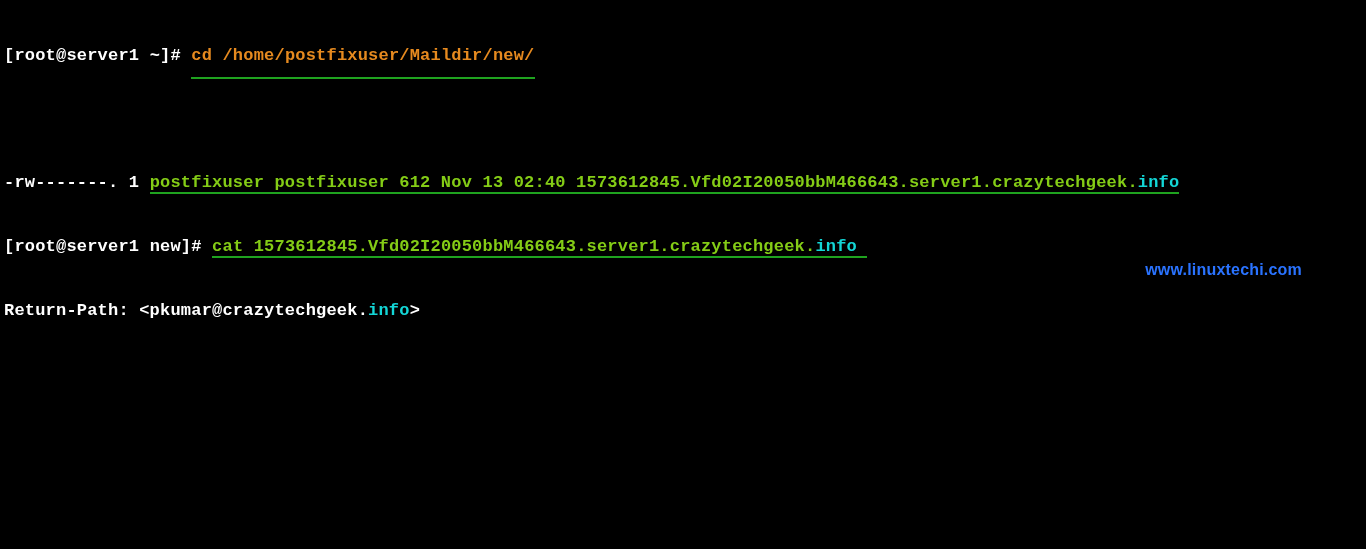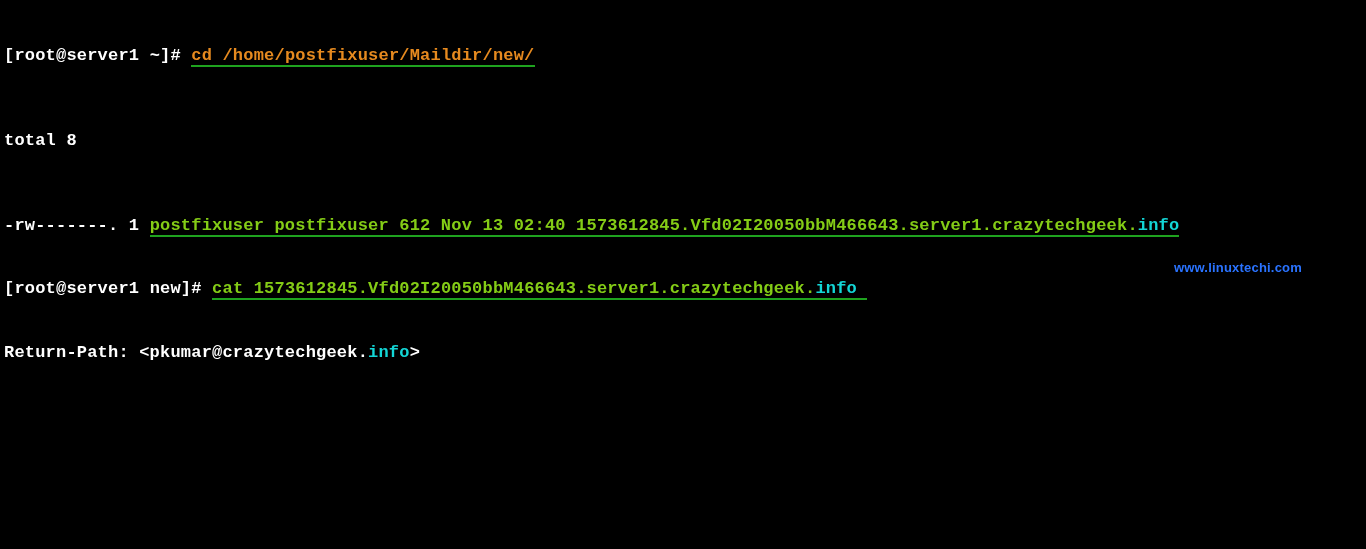--- a/index.html
+++ b/index.html
@@ -20,43 +20,42 @@
   padding: 2px 4px;
   white-space: pre;
   position: relative;
 }
 .line { white-space: pre; }
 .white { color: #ffffff; }
 .orange { color: #e68a1f; } 
 .cyan { color: #13d6d6; }
 .green-under {
   border-bottom: 2px solid #1fa31f;
-  padding-bottom: 0px;
+  padding-bottom: 12px;
 }
 .green-under-orange { color: #84cc16; border-bottom: 2px solid #1fa31f; }
 .green-under-cyan { color: #13d6d6; border-bottom: 2px solid #1fa31f; }
 .watermark {
   position: absolute;
   top: 260px;
   right: 64px;
   color: #2a73ff;
   font-family: "Segoe UI", Arial, sans-serif;
-  font-size: 13px;
+  font-size: 16px;
   font-weight: bold;
 }
 </style>
 </head>
 <body>
 
 <div class="terminal">
 
 <div class="line"><span class="white">[</span><span class="white">root@server1</span><span class="white"> </span><span class="white">~</span><span class="white">]#</span><span class="white"> </span><span class="orange green-under">cd /home/postfixuser/Maildir/new/</span></div>
 
 
-<div class="line">total 8</div>
 
 
 <div class="line"><span class="white">-rw-------. 1 </span><span class="green-under-orange">postfixuser postfixuser 612 Nov 13 02:40 1573612845.Vfd02I20050bbM466643.server1.crazytechgeek.</span><span class="green-under-cyan">info</span></div>
 
 <div class="line"><span class="white">[</span><span class="white">root@server1</span><span class="white"> </span><span class="white">new</span><span class="white">]#</span><span class="white"> </span><span class="green-under-orange">cat </span><span class="green-under-orange">1573612845.Vfd02I20050bbM466643.server1.crazytechgeek.</span><span class="green-under-cyan">info</span><span class="green-under-orange"> </span></div>
 
 <div class="line"><span class="white">Return-Path: &lt;pkumar@crazytechgeek.</span><span class="cyan">info</span><span class="white">&gt;</span></div>
 
 
 

